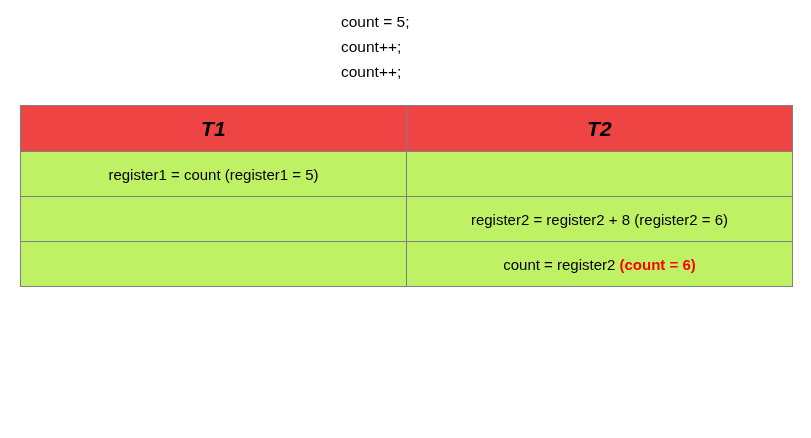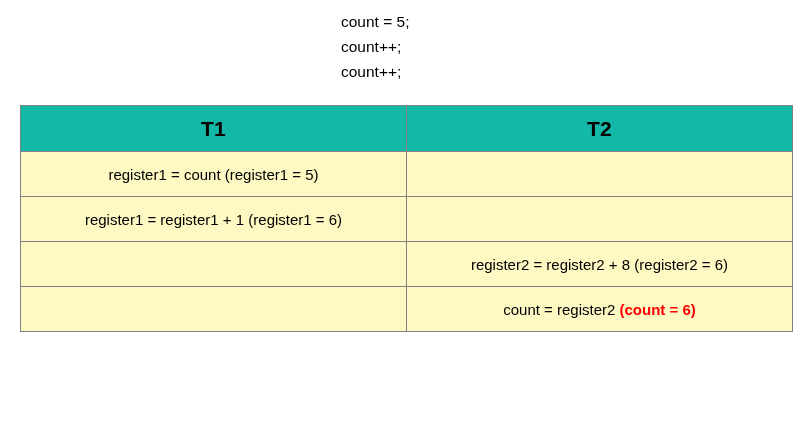--- a/index.html
+++ b/index.html
@@ -51,30 +51,31 @@
   .race-table td {
     border: 1px solid #808080;
     text-align: center;
     vertical-align: middle;
     padding: 0 6px;
     font-size: 15px;
     color: #000000;
   }
 
   .race-table thead th {
-    background: #14b8a6;
+    background: #ef4444;
     height: 45px;
     font-size: 21px;
     font-weight: bold;
     letter-spacing: 0.3px;
+    font-style: italic;
   }
 
   .race-table tbody td {
     height: 44px;
-    background: #fef9c3;
+    background: #bef264;
     font-weight: normal;
   }
 
   .cell-empty {
     font-size: 0;
   }
 
   
   .emph {
     font-weight: bold;
@@ -106,24 +107,20 @@
         <th>T1</th>
         <th>T2</th>
       </tr>
     </thead>
     <tbody>
       <tr>
         <td><span>register1 = count (register1 = 5)</span><span class="emph"></span></td>
         <td class="cell-empty"><span></span><span class="emph"></span></td>
       </tr>
       <tr>
-        <td><span>register1 = register1 + 1 (register1 = 6)</span><span class="emph"></span></td>
-        <td class="cell-empty"><span></span><span class="emph"></span></td>
-      </tr>
-      <tr>
         <td class="cell-empty"><span></span><span class="emph"></span></td>
         <td><span>register2 = register2 + 8 (register2 = 6)</span><span class="emph"></span></td>
       </tr>
       <tr>
         <td class="cell-empty"><span></span><span class="emph"></span></td>
         <td><span>count = register2 </span><span class="emph-red">(count = 6)</span></td>
       </tr>
     </tbody>
   </table>
 

